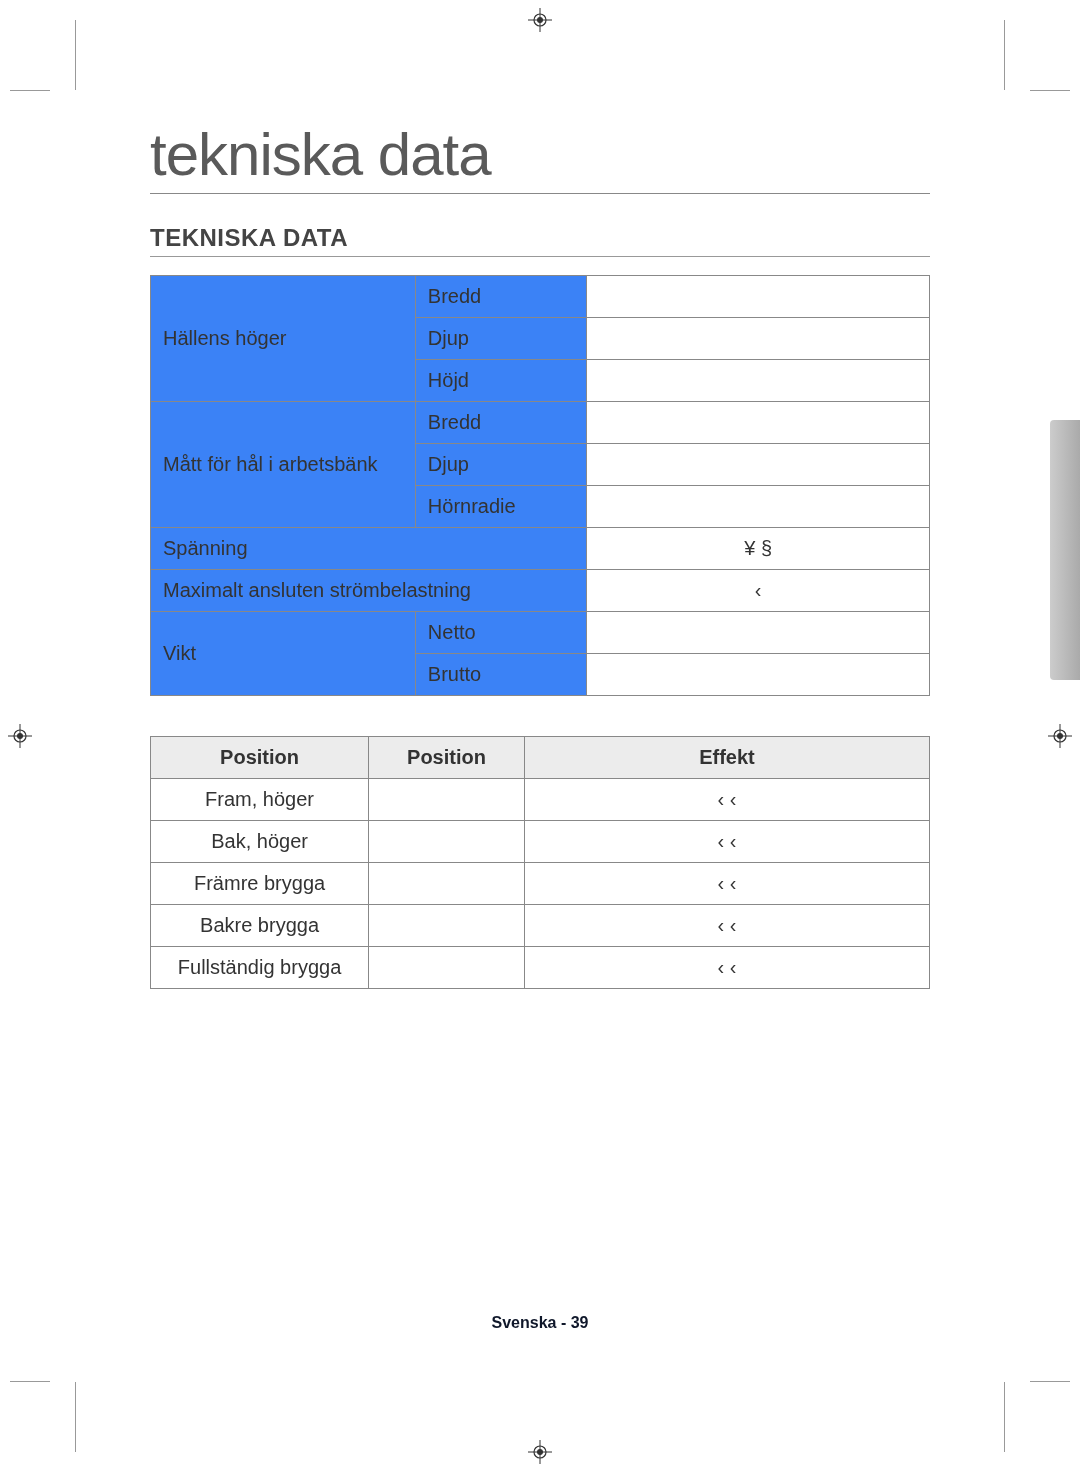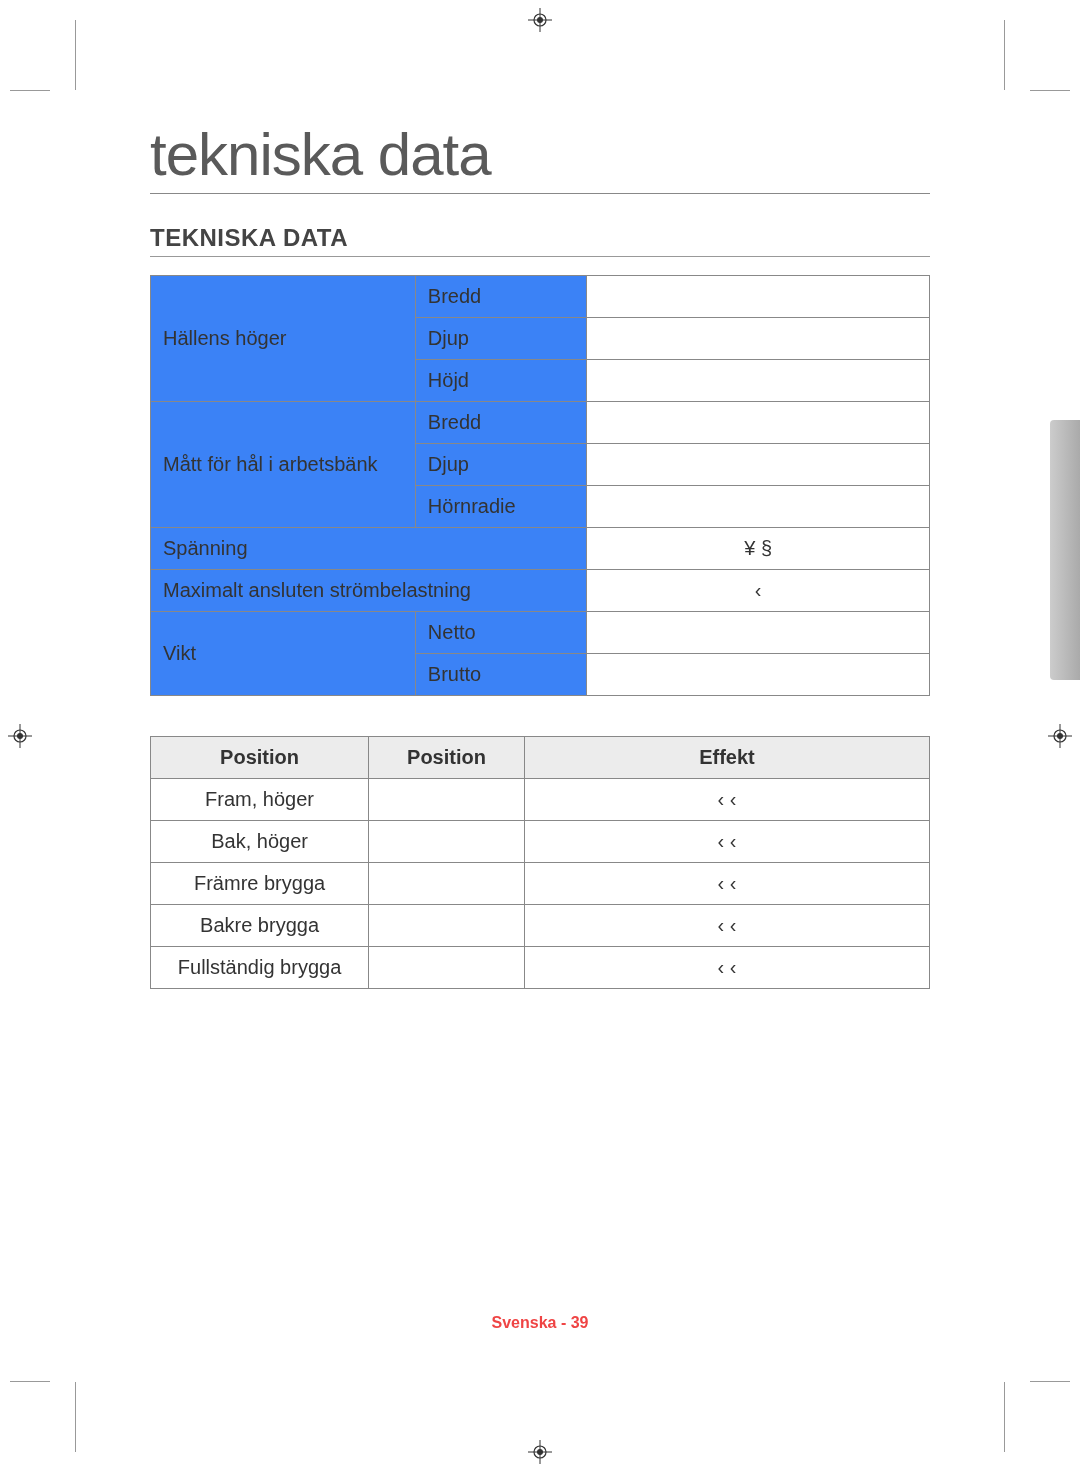--- a/index.html
+++ b/index.html
@@ -96,21 +96,21 @@
     border-radius: 4px 0 0 4px;
   }
 
   .footer {
     position: absolute;
     bottom: 50px;
     left: 0; right: 0;
     text-align: center;
     font-size: 16px;
     font-weight: bold;
-    color: #ef4444;
+    color: #0f172a;
   }
 </style>
 </head>
 <body>
 
 <div class="crop-mark crop-top left"></div>
 <div class="crop-mark crop-top right"></div>
 <div class="crop-mark crop-side tl"></div>
 <div class="crop-mark crop-side tr"></div>
 <div class="crop-mark crop-bottom left"></div>

